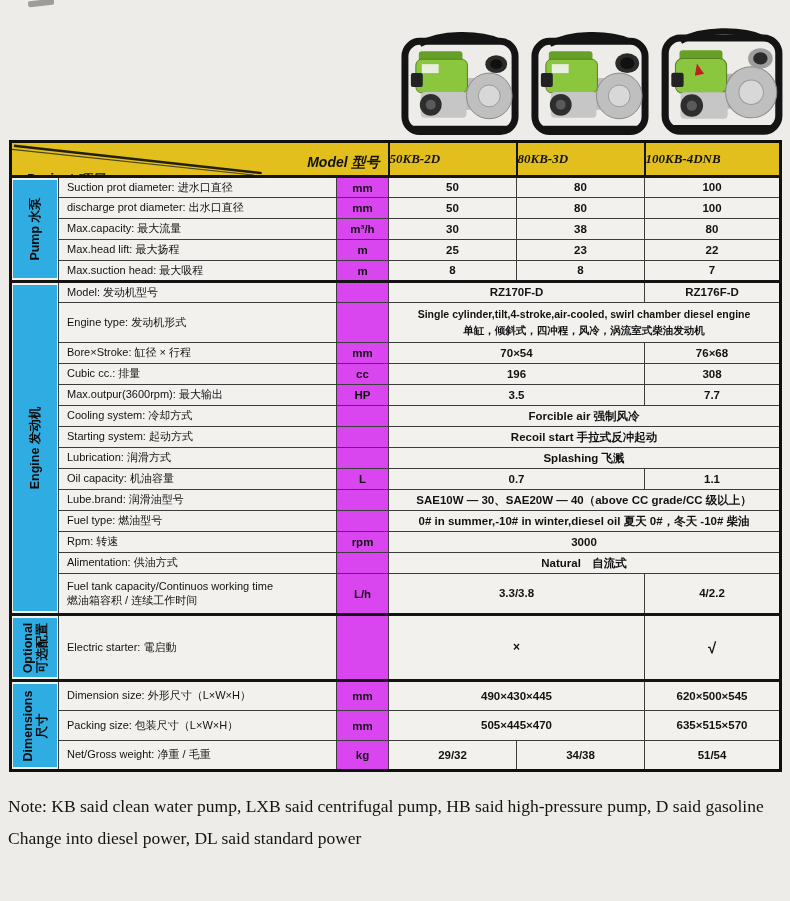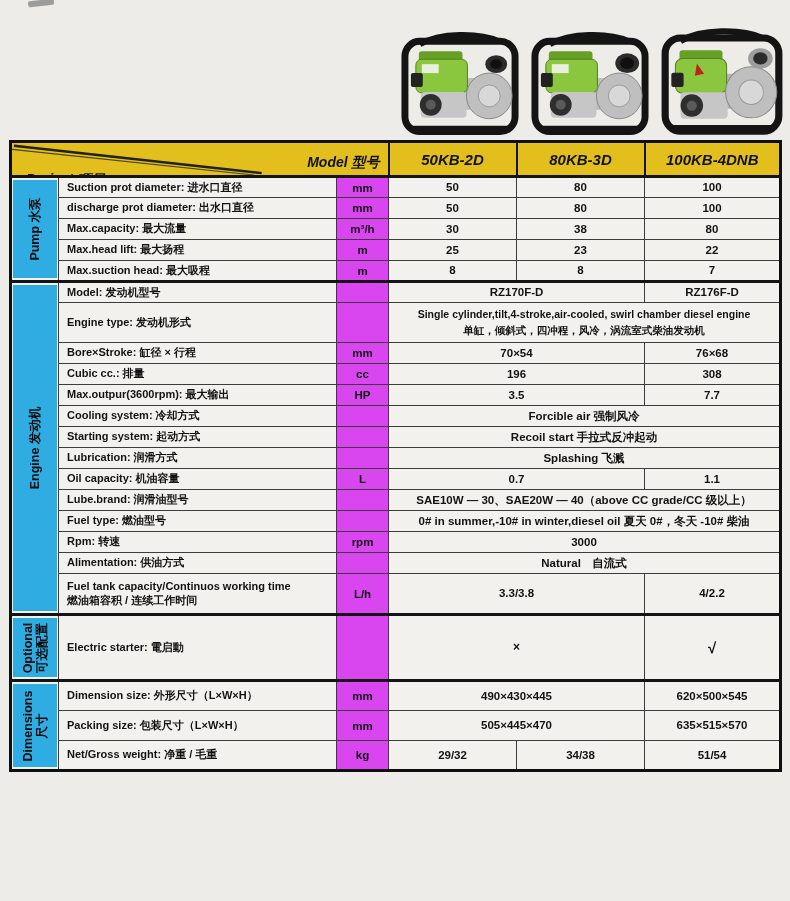--- a/index.html
+++ b/index.html
@@ -48,35 +48,35 @@
   .diagcell .proj{
     position:absolute; left:14px; top:4px;
     font-weight:bold; font-style:italic; font-size:14px;margin-top:24px;
   }
   .diagcell .modl{
     position:absolute; right:8px; bottom:3px;
     font-weight:bold; font-style:italic; font-size:14px;
   }
   .diagcell svg{position:absolute; inset:0; width:100%; height:100%;}
   .mhead{
-    text-align:center; font-weight:bold; font-style:italic; font-size:15px;
+    text-align:left; font-weight:bold; font-style:italic; font-size:13px;font-family:Liberation Serif, serif;
   }
   
   .catcell{position:relative; background:#f2f1ee; border-left:none;}
   .catfill{position:absolute; top:2px; bottom:2px; left:1px; right:1px; background:#2fade3;}
   .vtext{
     position:absolute; top:50%; left:50%;
     transform:translate(-50%,-50%) rotate(-90deg);
     white-space:nowrap; font-weight:bold; font-size:12.5px; color:#0c0c0c;
     text-align:center; line-height:1.15;
   }
   .vtext div{white-space:nowrap;}
   
   .lbl{
-    font-weight:bold; font-size:11px; padding:1px 4px 1px 8px;
+    font-weight:normal; font-size:11px; padding:1px 4px 1px 8px;
     line-height:1.25; text-align:left; background:#f2f1ee;
   }
   .unit{
     font-weight:bold; font-size:11.5px; text-align:center; background:#d946ef;
   }
   .val{
     font-weight:bold; font-size:11.5px; text-align:center; background:#f2f1ee;
     line-height:1.3;
   }
   .etype{font-size:10.5px; line-height:1.45;}
@@ -340,13 +340,14 @@
     <td class="unit">kg</td>
     <td class="val">29/32</td>
     <td class="val">34/38</td>
     <td class="val">51/54</td>
   </tr>
 </tbody>
     </table>
 </div>
 
 <div class="note">
+  <div class="en">Note: KB said clean water pump,  LXB said centrifugal pump, HB said high-pressure pump, D said gasoline Change into diesel power, DL said standard power</div>
 </div>
 
 </body></html>

